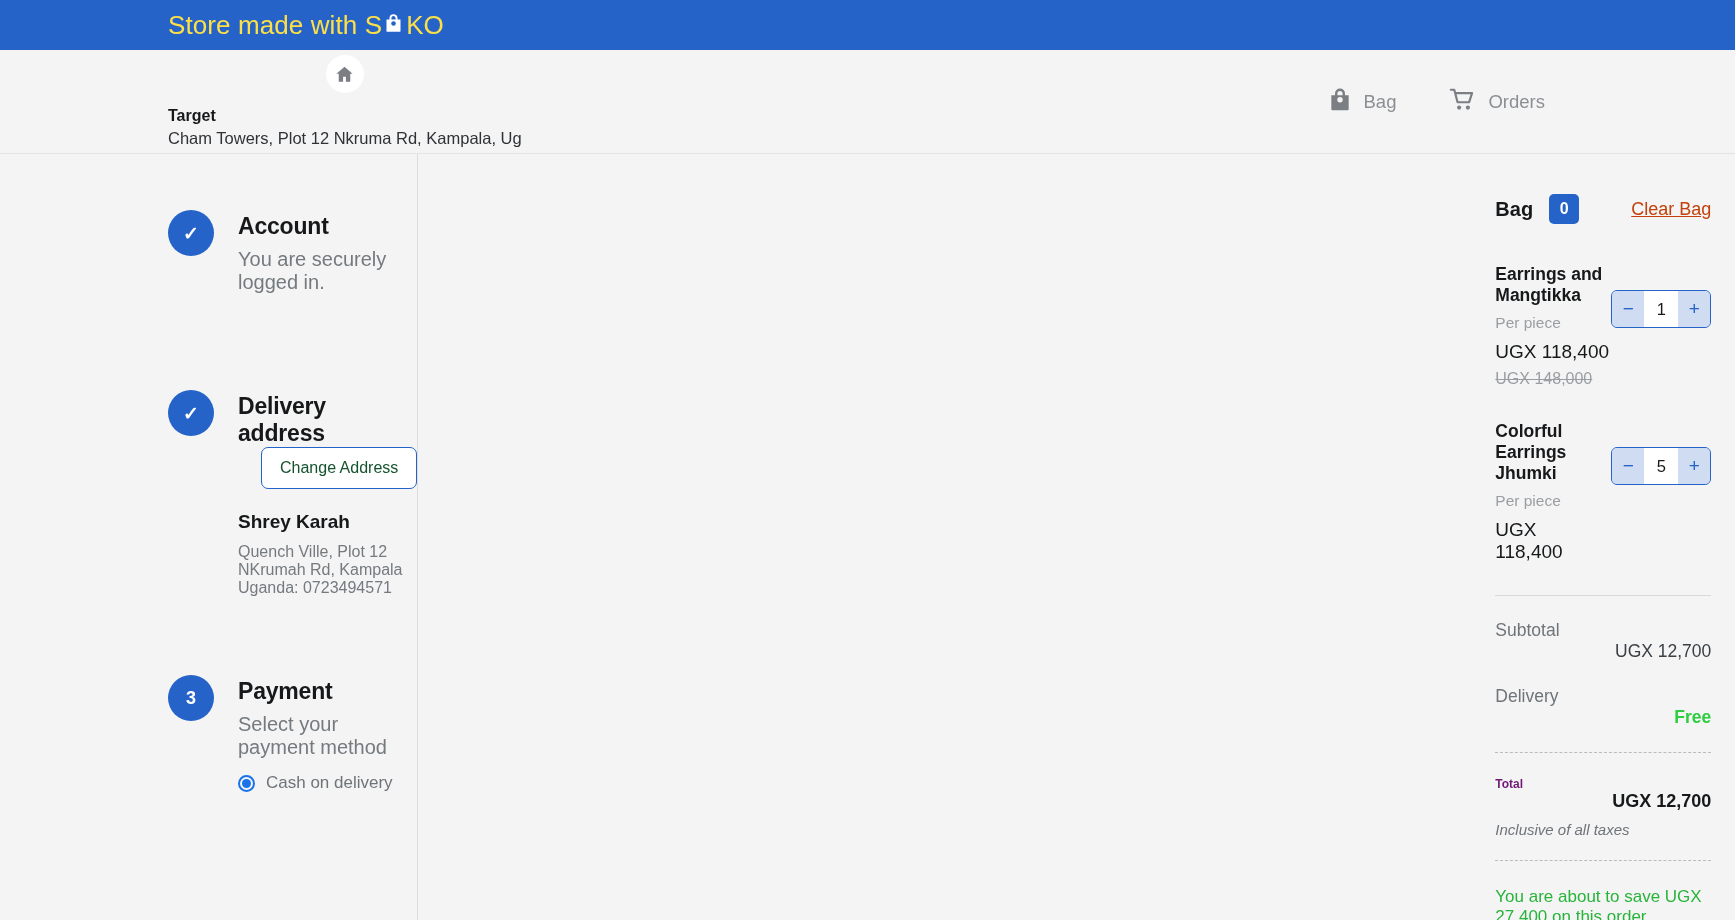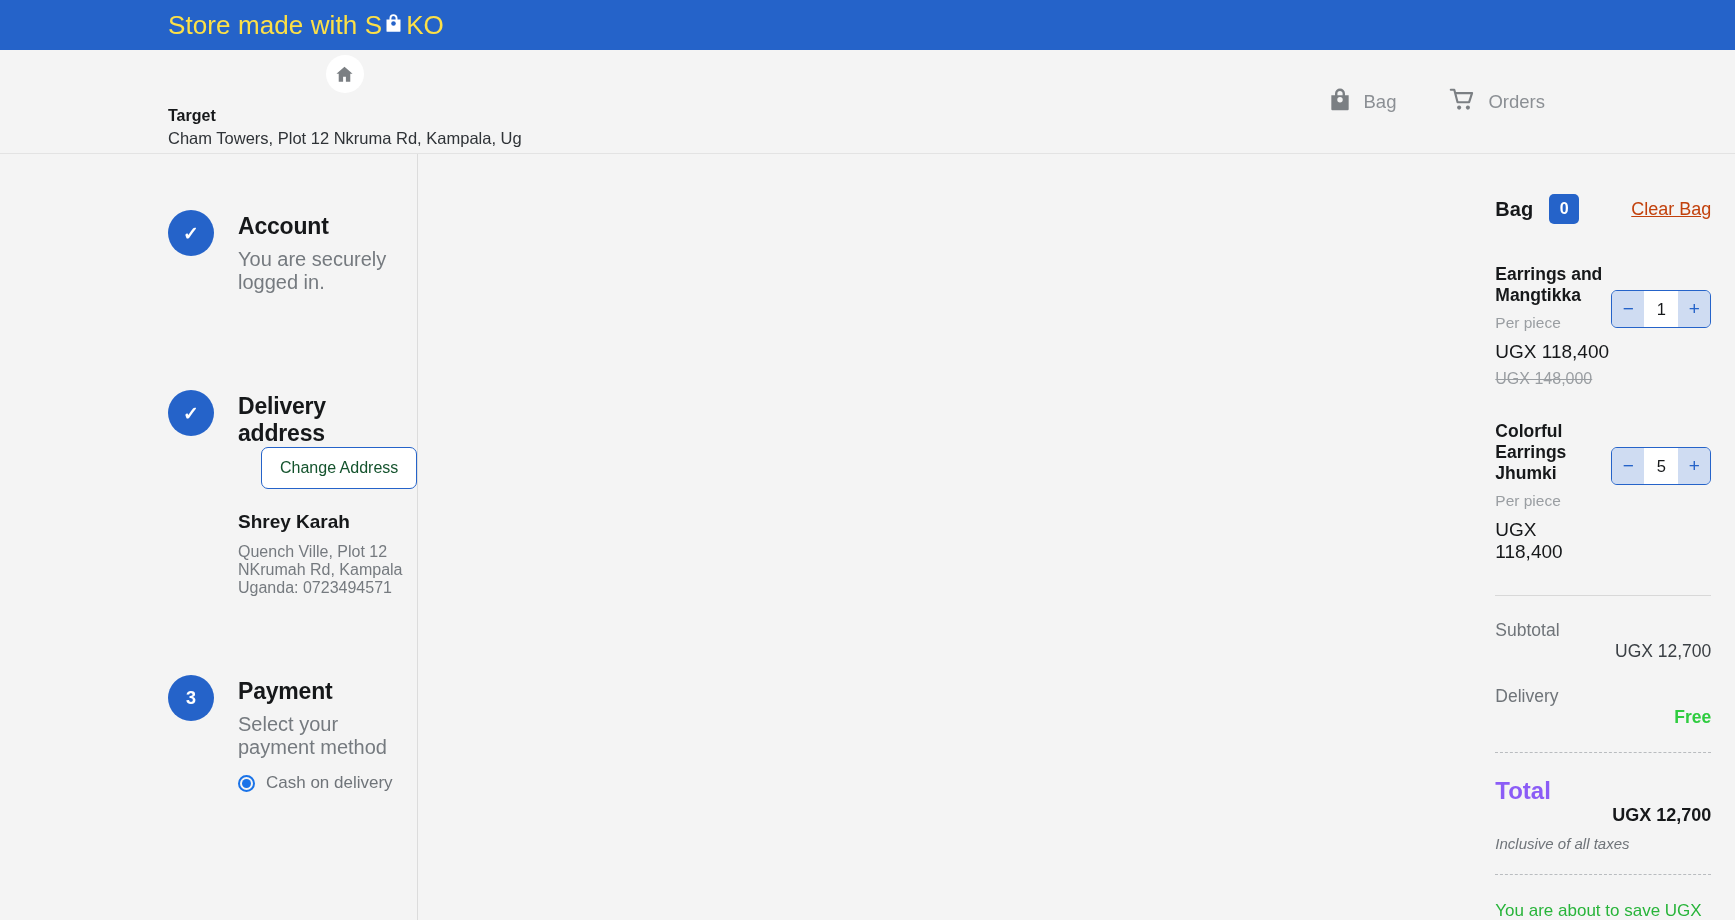--- a/index.html
+++ b/index.html
@@ -171,21 +171,21 @@
     font-family: "Liberation Sans", sans-serif;
   }
 
   .divider-solid { border-top: 1px solid #d8d8d8; margin-top: 32px; }
   .divider-dashed { border-top: 1px dashed #b9bcbf; margin-top: 24px; }
 
   .total-row { display: flex; align-items: baseline; margin-top: 24px; flex-direction: column; }
   .total-label { font-size: 17.5px; color: #6f7479; }
   .total-value { margin-left: auto; font-size: 17.5px; color: #3b4045; }
   .total-value.free { color: #2ecc3f; font-weight: 700; }
-  .total-row.grand .total-label { font-weight: 700; color: #8b5cf6; font-size: 24px; }
+  .total-row.grand .total-label { font-weight: 700; color: #701a75; font-size: 12px; }
   .total-row.grand .total-value { font-weight: 700; color: #16181a; font-size: 18px; }
   .tax-note { font-size: 15px; color: #6f7479; font-style: italic; margin-top: 9px; }
   .savings { font-size: 17px; color: #28b43a; margin-top: 26px; }
 
   
   .bottom-strip { height: 0px; }
 </style>
 </head>
 <body>
 

